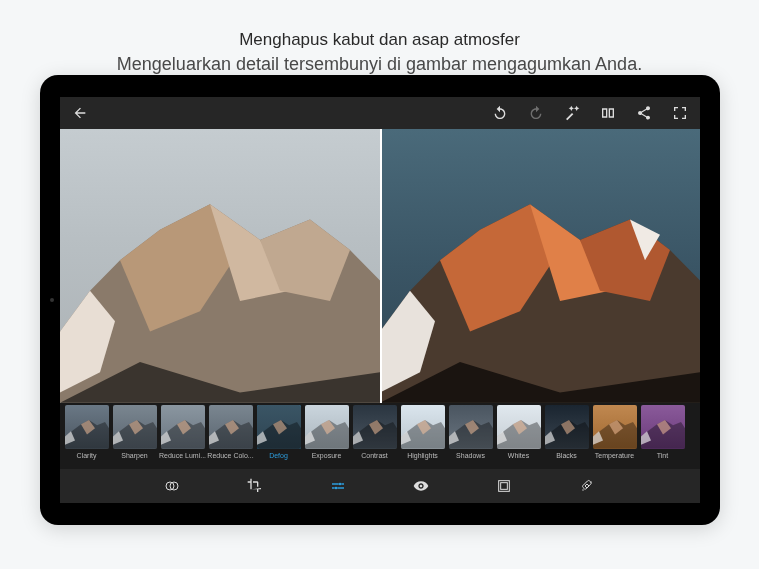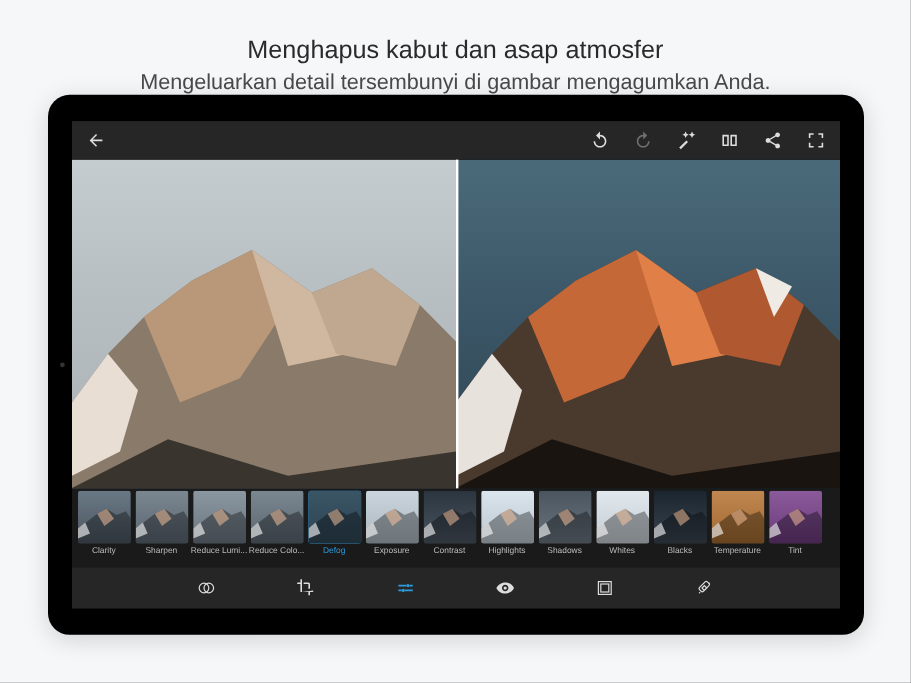--- a/index.html
+++ b/index.html
@@ -10,21 +10,21 @@
       font-family: -apple-system, BlinkMacSystemFont, "Segoe UI", sans-serif;
       overflow: hidden;
     }
     .page {
       display: flex;
       flex-direction: column;
       align-items: center;
       padding-top: 30px;
     }
     .headline {
-      font-size: 21px;
+      font-size: 17px;
       color: #2a2a2a;
       font-weight: 400;
       margin-bottom: 4px;
     }
     .subheadline {
       font-size: 18px;
       color: #4a4a4a;
       font-weight: 300;
     }
     .tablet {

